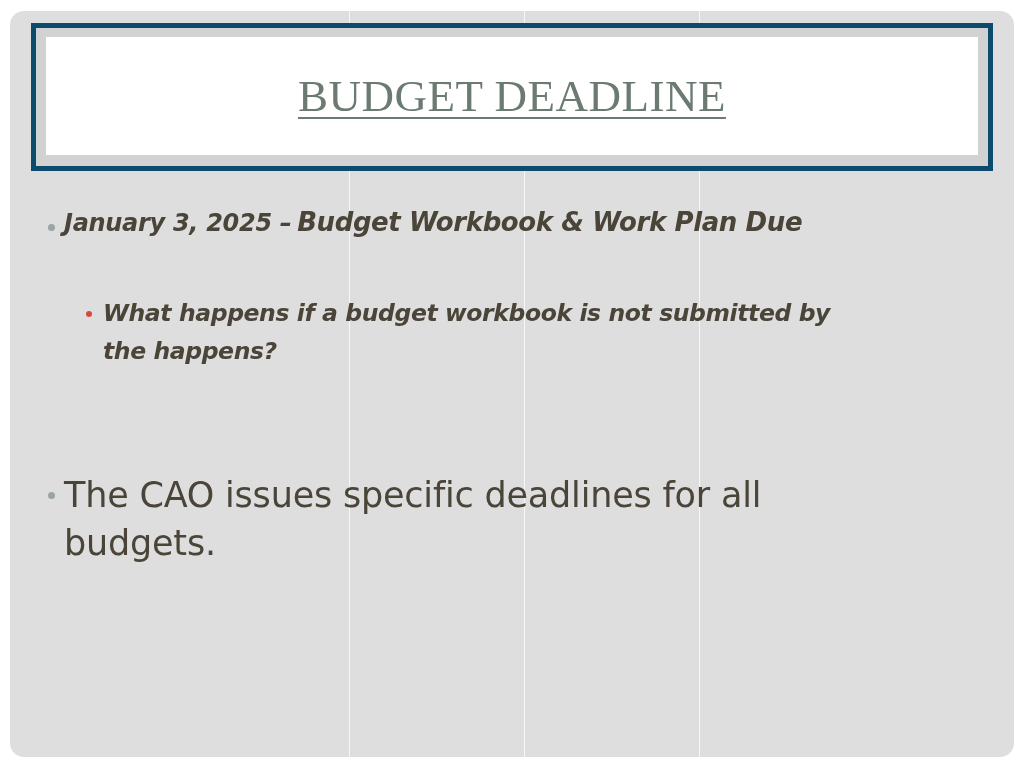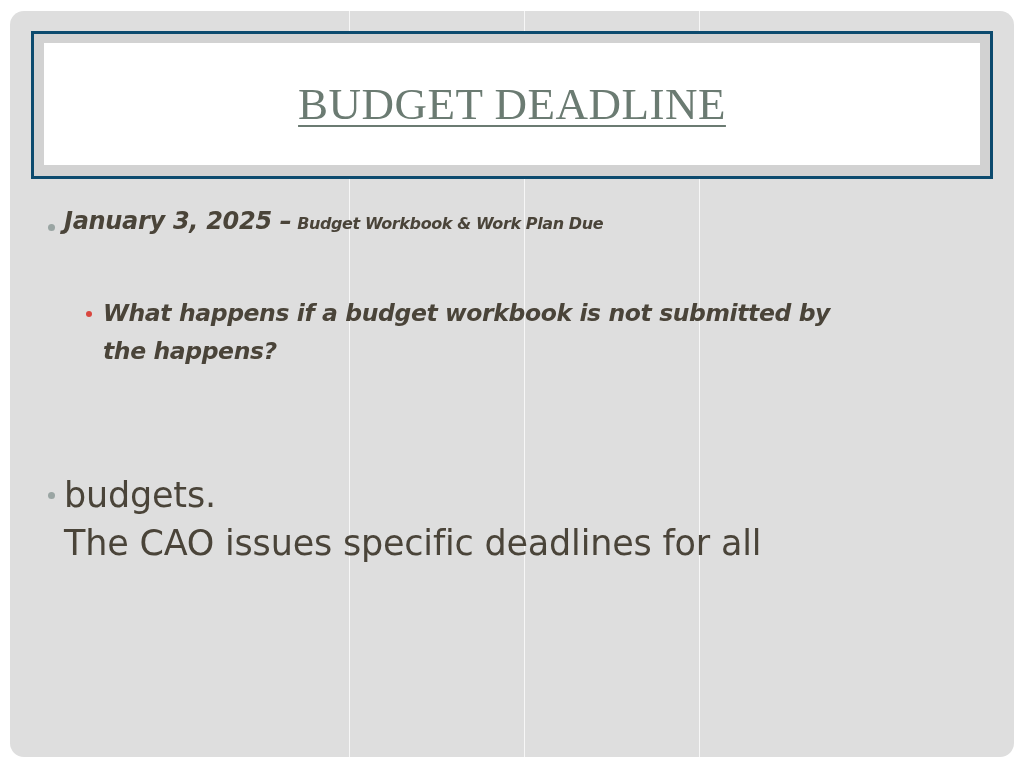--- a/index.html
+++ b/index.html
@@ -29,25 +29,25 @@
   .v-rule {
     position: absolute;
     top: 0;
     bottom: 0;
     width: 1px;
     background: #f7f7f7;
   }
   .title-frame {
     position: absolute;
     left: 21px;
-    top: 20px;
+    top: 12px;
     width: 962px;
     height: 148px;
     background: #d2d2d2;
-    border: 3px solid #0c4a6e;
+    border: 5px solid #0c4a6e;
     box-sizing: border-box;
   }
   .title-inner {
     position: absolute;
     left: 10px;
     top: 9px;
     right: 10px;
     bottom: 11px;
     background: #ffffff;
     display: flex;
@@ -89,21 +89,21 @@
   .lvl1-dot { width: 7px; height: 7px; background: #9aa5a3; }
   .lvl2-dot { width: 6px; height: 6px; background: #d9473f; }
   .lvl3-dot { width: 6px; height: 6px; background: #c4bb5e; }
 
   .b1-line {
     font-style: italic;
     font-weight: bold;
     white-space: nowrap;
   }
   .b1-date { font-size: 24px; letter-spacing: -0.3px; }
-  .b1-rest { font-size: 16px; letter-spacing: -0.4px; }
+  .b1-rest { font-size: 26px; letter-spacing: -0.4px; }
 
   .b2-text, .b3-text {
     font-style: italic;
     font-weight: bold;
     font-size: 23.5px;
     line-height: 38px;
     letter-spacing: -0.4px;
   }
   .plain-text {
     font-size: 35px;
@@ -143,21 +143,21 @@
         <div class="b2-text">
           <div>What happens if a budget workbook is not submitted by</div>
           <div>the happens?</div>
         </div>
       </div>
 
 
       <div class="bullet-row" style="left:38px; top:460px;">
         <span class="bullet-dot lvl1-dot" style="margin-top:21px; margin-right:9px;"></span>
         <div class="plain-text">
+          <div>The CAO issues specific deadlines for all</div>
           <div>budgets.</div>
-          <div>The CAO issues specific deadlines for all</div>
         </div>
       </div>
 
 
     </div>
   </div>
 </div>
 
 </body></html>

